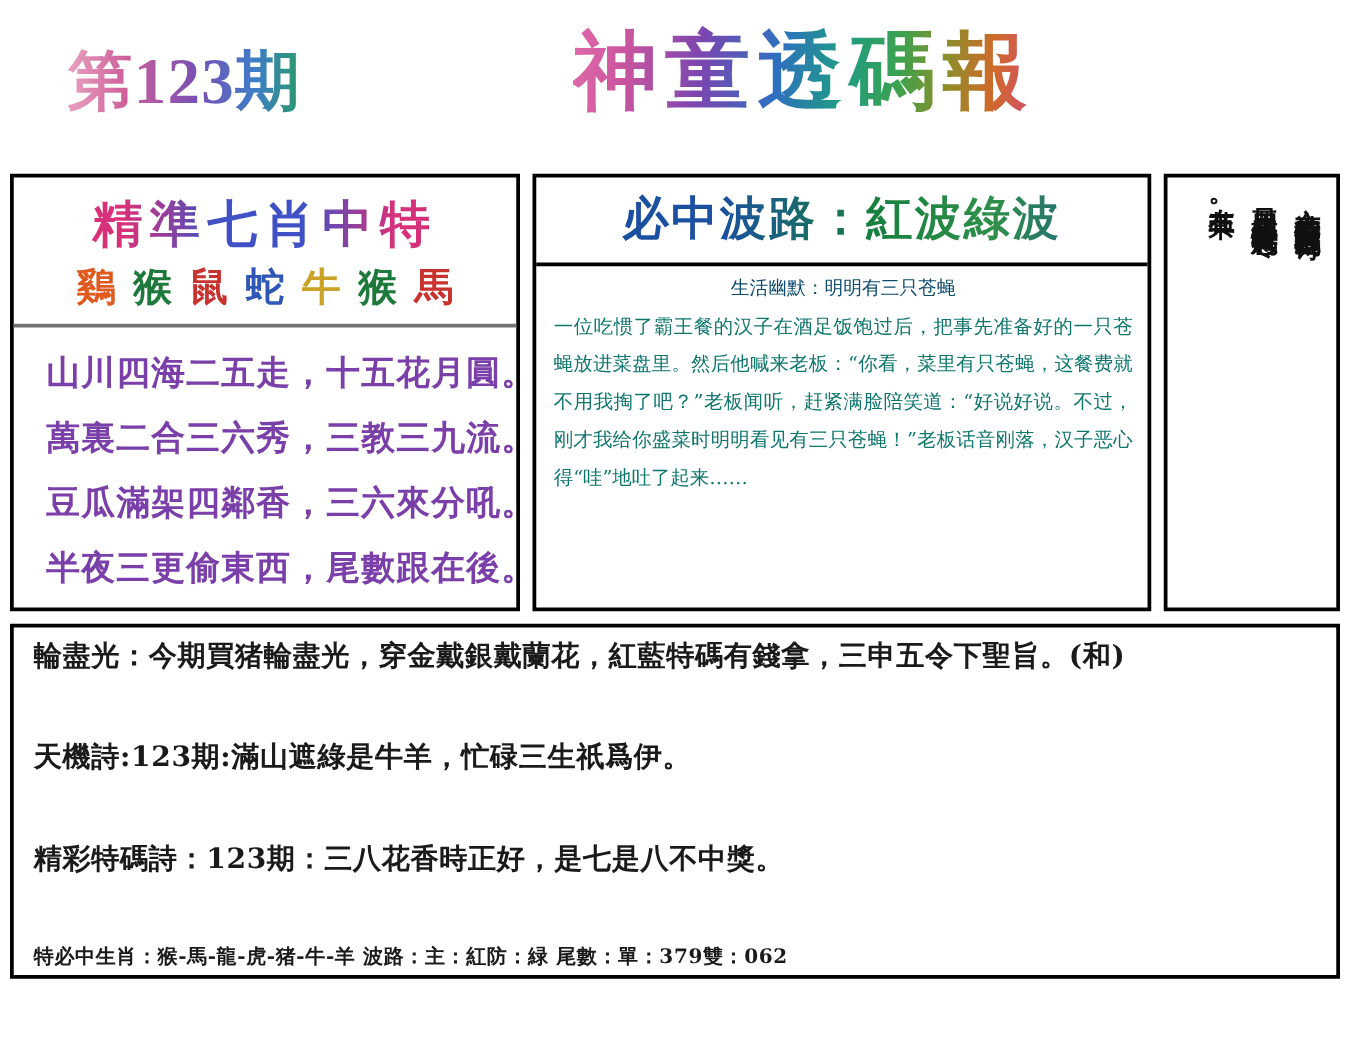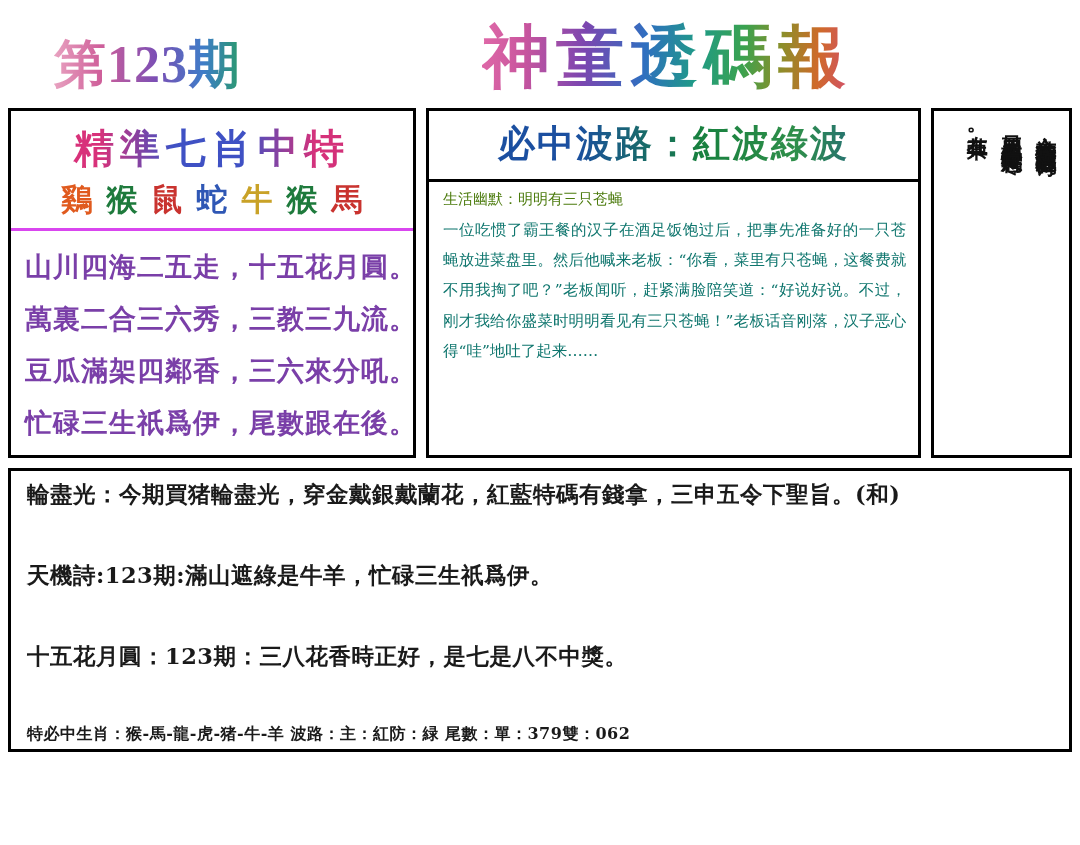--- a/index.html
+++ b/index.html
@@ -17,41 +17,41 @@
     position: relative;
     width: 1080px;
     height: 845px;
     background: #fff;
     box-sizing: border-box;
   }
 
   
   .header {
     position: relative;
-    height: 108px;
+    height: 139px;
     border-radius: 26px;
   }
   .issue {
     position: absolute;
     left: 54px;
     top: 30px;
     font-size: 52px;
     font-weight: bold;
     letter-spacing: 1px;
     font-family: "Liberation Serif", "DejaVu Serif", serif;
     background: linear-gradient(90deg, #e8a2c0 0%, #cf5f9a 25%, #7a4fb5 55%, #3e7dc8 80%, #2a9a6c 100%);
     -webkit-background-clip: text;
     background-clip: text;
     color: transparent;
     -webkit-text-fill-color: transparent;
     text-shadow: none;
   }
   .masthead {
     position: absolute;
-    left: 482px;
+    left: 458px;
     top: 12px;
     font-size: 68px;
     font-weight: bold;
     letter-spacing: 6px;
     font-family: "DejaVu Serif", "Liberation Serif", serif;
     background: linear-gradient(95deg,
         #e06aa8 0%, #c9559e 12%, #7b46b0 28%,
         #2f6fc0 44%, #1f9b86 58%, #3aa24f 70%,
         #8b8f2a 80%, #cf6a2a 90%, #d24c72 100%);
     -webkit-background-clip: text;
@@ -75,21 +75,21 @@
     background: #fff;
   }
 
   
   .box-left {
     width: 408px;
     display: flex;
     flex-direction: column;
   }
   .left-top {
-    border-bottom: 3px solid #d946ef;
+    border-bottom: 3px solid #737373;
     padding: 6px 0 10px 0;
   }
   .lt-title {
     text-align: center;
     font-size: 40px;
     font-weight: bold;
     letter-spacing: 6px;
     font-family: "DejaVu Serif", "Liberation Serif", serif;
     background: linear-gradient(90deg, #d8317a 0%, #d8317a 22%, #3f51c4 40%, #3f51c4 58%, #d8317a 76%, #c12f76 100%);
     -webkit-background-clip: text;
@@ -101,21 +101,21 @@
   .lt-animals {
     display: flex;
     justify-content: center;
     gap: 14px;
     font-size: 31px;
     font-weight: bold;
     font-family: "DejaVu Serif", "Liberation Serif", serif;
   }
   .lt-animals span { line-height: 1.15; }
   .left-bottom {
-    padding: 10px 10px 6px 14px;
+    padding: 10px 10px 6px 26px;
     flex: 1;
     display: flex;
     flex-direction: column;
     justify-content: space-around;
   }
   .poem-line {
     font-size: 27px;
     font-weight: bold;
     letter-spacing: 1px;
     font-family: "DejaVu Serif", "Liberation Serif", serif;
@@ -143,23 +143,24 @@
     background-clip: text;
     color: transparent;
     -webkit-text-fill-color: transparent;
   }
   .mid-body {
     padding: 8px 12px 6px 14px;
     flex: 1;
   }
   .humor-title {
     font-size: 15px;
-    color: #4d7c0f;
+    color: #0c4a6e;
     margin-bottom: 6px;
     font-family: "DejaVu Serif", "Liberation Serif", serif;
+    text-align: center;
   }
   .humor-text {
     font-size: 15.5px;
     line-height: 1.95;
     color: #0f766e;
     text-align: justify;
     font-family: "DejaVu Serif", "Liberation Serif", serif;
   }
 
   
@@ -232,21 +233,21 @@
           <span style="color:#2f57b5">蛇</span>
           <span style="color:#c9a227">牛</span>
           <span style="color:#1e7a3c">猴</span>
           <span style="color:#c9332f">馬</span>
         </div>
       </div>
       <div class="left-bottom">
         <div class="poem-line">山川四海二五走，十五花月圓。</div>
         <div class="poem-line">萬裏二合三六秀，三教三九流。</div>
         <div class="poem-line">豆瓜滿架四鄰香，三六來分吼。</div>
-        <div class="poem-line">忙碌三生祇爲伊，尾數跟在後。</div>
+        <div class="poem-line">半夜三更偷東西，尾數跟在後。</div>
       </div>
     </div>
 
     <div class="box box-mid">
       <div class="mid-title">必中波路：紅波綠波</div>
       <div class="mid-body">
         <div class="humor-title">生活幽默：明明有三只苍蝇</div>
         <div class="humor-text">一位吃惯了霸王餐的汉子在酒足饭饱过后，把事先准备好的一只苍蝇放进菜盘里。然后他喊来老板：“你看，菜里有只苍蝇，这餐费就不用我掏了吧？”老板闻听，赶紧满脸陪笑道：“好说好说。不过，刚才我给你盛菜时明明看见有三只苍蝇！”老板话音刚落，汉子恶心得“哇”地吐了起来……</div>
       </div>
     </div>
@@ -254,17 +255,17 @@
     <div class="box box-right">
       <div class="vtext c1">六合神童特別奉献透碼诗</div>
       <div class="vtext c2">只要用心解开诗意特码尽</div>
       <div class="vtext c3">在其中。</div>
     </div>
   </div>
 
   <div class="bottom">
     <div class="brow">輪盡光：今期買猪輪盡光，穿金戴銀戴蘭花，紅藍特碼有錢拿，三申五令下聖旨。(和)</div>
     <div class="brow">天機詩:123期:滿山遮綠是牛羊，忙碌三生祇爲伊。</div>
-    <div class="brow">十五花月圓：123期：三八花香時正好，是七是八不中獎。</div>
+    <div class="brow">精彩特碼詩：123期：三八花香時正好，是七是八不中獎。</div>
     <div class="brow small">特必中生肖：猴-馬-龍-虎-猪-牛-羊 波路：主：紅防：緑 尾數：單：379雙：062</div>
   </div>
 
 </div>
 
 </body></html>

